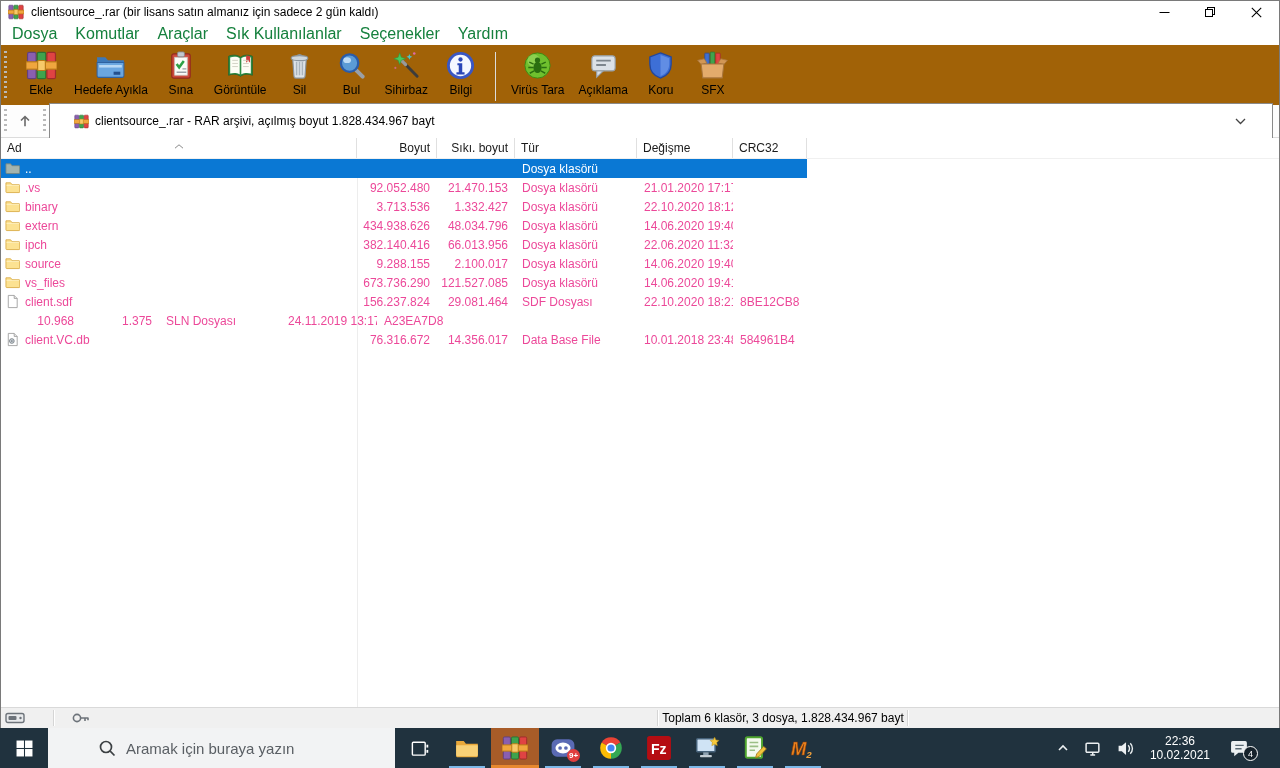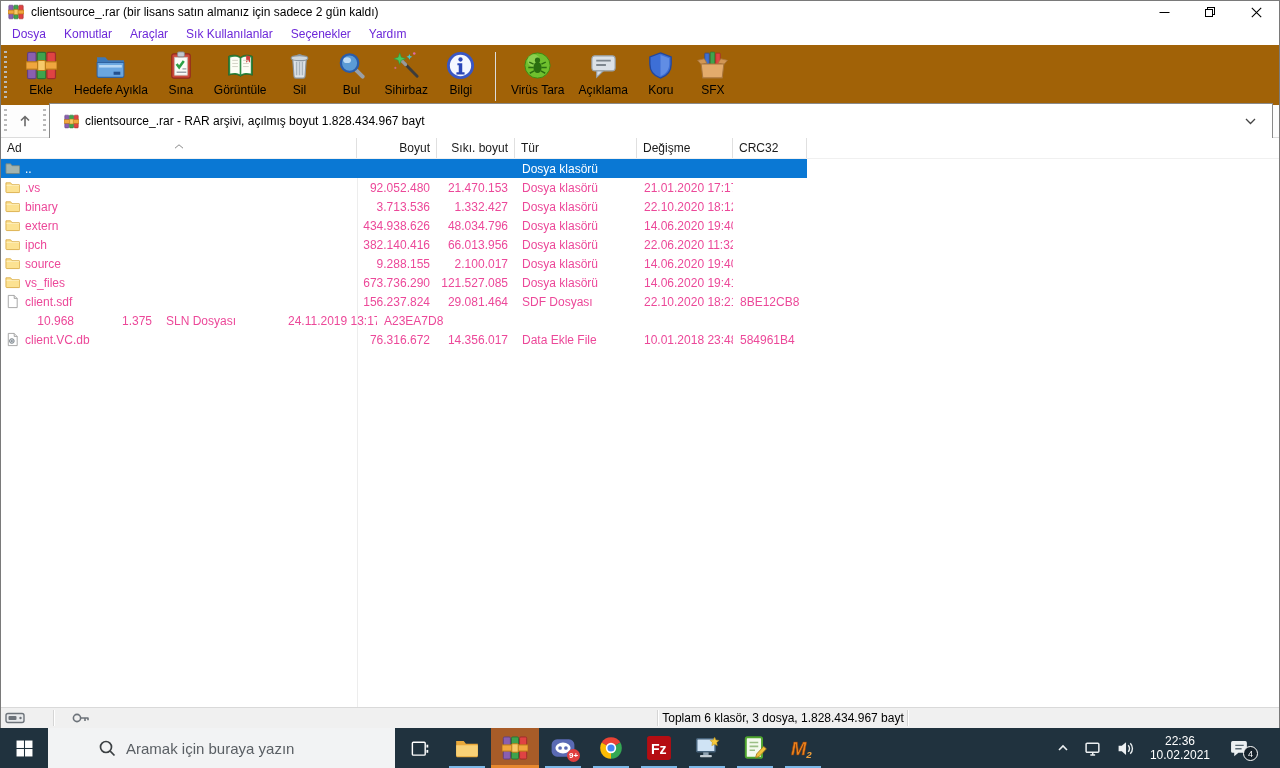--- a/index.html
+++ b/index.html
@@ -14,40 +14,40 @@
 
   
   .titlebar { height:22px; display:flex; align-items:center; background:#fff; flex:0 0 auto; }
   .titlebar .app-ico { margin:0 7px 0 7px; display:flex; }
   .titlebar .title { font-size:12px; color:#000; white-space:nowrap; }
   .win-controls { margin-left:auto; display:flex; height:100%; }
   .win-btn { width:46px; height:100%; display:flex; align-items:center; justify-content:center; }
 
   
   .menubar { height:22px; display:flex; align-items:center; padding-left:2px; background:#fff; flex:0 0 auto; }
-  .menu-item { font-size:12px; color:#6d28d9; padding:3px 9px; white-space:nowrap; }
+  .menu-item { font-size:16px; color:#15803d; padding:3px 9px; white-space:nowrap; }
 
   
   .toolbar { height:60px; display:flex; align-items:flex-start; padding:3px 0 0 14px;
     background:#a16207; position:relative; flex:0 0 auto; }
   .grip { width:3px; align-self:stretch; margin:4px 3px;
     background-image:repeating-linear-gradient(to bottom,#b9b9b9 0 2px,transparent 2px 5px); }
   .toolbar .grip { position:absolute; left:3px; top:6px; bottom:6px; margin:0; }
   .tb-btn { display:flex; flex-direction:column; align-items:center; min-width:52px;
     padding:1px 7px 2px; border-radius:3px; }
   .tb-btn .tb-ico { width:33px; height:33px; display:flex; align-items:center; justify-content:center; }
   .tb-btn .tb-label { font-size:12px; color:#000; margin-top:1px; white-space:nowrap; }
   .tb-sep { width:1px; align-self:stretch; margin:4px 8px; background:#dcdcdc; }
 
   
   .addressbar { height:33px; display:flex; align-items:center; background:#fdfdfd;
     border-bottom:1px solid #dcdcdc; padding-right:6px; flex:0 0 auto; position:relative; }
   .up-btn { width:30px; height:25px; display:flex; align-items:center; justify-content:center; border-radius:2px; }
   .combo { flex:1; height:36px; border:1px solid #8a8a8a; background:#fff;
-    display:flex; align-items:center; padding:0 14px; }
+    display:flex; align-items:center; padding:0 24px; }
   .combo .combo-text { font-size:12px; color:#000; flex:1; margin-left:6px; white-space:nowrap; overflow:hidden; }
   .combo .chev { display:flex; padding:0 2px; }
 
   
   .colheader { height:21px; display:flex; background:#fff; border-bottom:1px solid #f0f0f0;
     position:relative; flex:0 0 auto; font-size:12px; color:#1a1a1a; }
   .hc { display:flex; align-items:center; border-right:1px solid #e0e0e0; padding:0 6px; }
   .hc.right { justify-content:flex-end; }
   .hc-fill { flex:1; border-right:none; }
   .sort-ind { position:absolute; left:173px; top:0; }
@@ -495,21 +495,21 @@
         <div class="c w-name name-c">
             <span class="fi">
               <svg width="15" height="15" viewBox="0 0 16 16">
                 <use href="#sym-file-db"></use>
               </svg>
             </span>
             <span>client.VC.db</span>
           </div>
         <div class="c w-size right">76.316.672</div>
         <div class="c w-packed right">14.356.017</div>
-        <div class="c w-type left">Data Ekle File</div>
+        <div class="c w-type left">Data Base File</div>
         <div class="c w-mod left">10.01.2018 23:48</div>
         <div class="c w-crc left">584961B4</div>
       </div>
 
     </div>
 
     <div class="statusbar">
       <div class="sb-icon">
         <svg width="20" height="14" viewBox="0 0 20 14">
           <rect x="1" y="2.5" width="18" height="9" rx="2" fill="#e8eaec" stroke="#6d737a" stroke-width="1.4"></rect>

